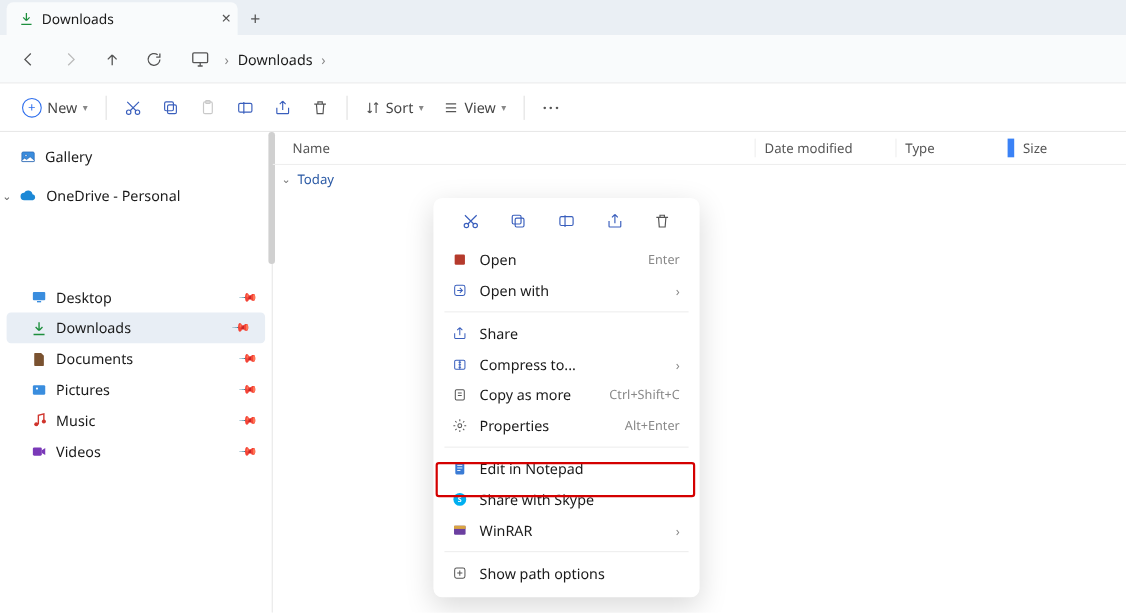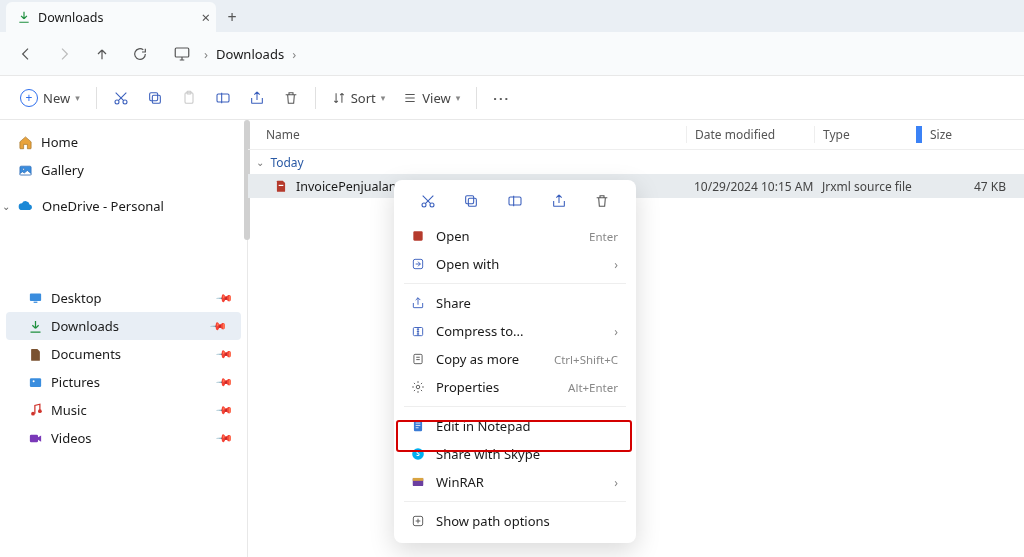--- a/index.html
+++ b/index.html
@@ -177,28 +177,20 @@
     <span>View</span>
     <span class="chev">▾</span>
   </div>
   <div class="tb-sep"></div>
   <div class="tb-btn" style="letter-spacing:2px; font-weight:bold; color:#555;">···</div>
 </div>
 
 <div class="main">
   <div class="sidebar">
     <div class="side-resize"></div>
-    <div class="side-item l1">
-      <span class="ic">
-          <svg width="15" height="15" viewBox="0 0 24 24" fill="#e8a33d" stroke="#9c6a1e" stroke-width="1">
-            <path d="M3 11l9-8 9 8v10a1 1 0 01-1 1h-5v-7h-6v7H4a1 1 0 01-1-1V11z"></path>
-          </svg>
-        </span>
-      <span>Home</span>
-    </div>
     <div class="side-item l1">
       <span class="ic">
           <svg width="15" height="15" viewBox="0 0 24 24" fill="#3a8dde" stroke="#2563b0" stroke-width="1">
             <rect x="3" y="5" width="18" height="14" rx="2"></rect>
             <circle cx="9" cy="10" r="1.6" fill="#fff"></circle>
             <path d="M21 17l-6-5-5 4-3-2-4 3v2h18z" fill="#fff"></path>
           </svg>
         </span>
       <span>Gallery</span>
     </div>
@@ -282,34 +274,20 @@
     <div class="columns">
       <div class="col-name">Name</div>
       <div class="col-date">Date modified</div>
       <div class="col-type">Type</div>
       <div class="col-size">Size</div>
     </div>
     <div class="group-hdr">
       <span class="gch">⌄</span>
       <span>Today</span>
     </div>
-    <div class="row sel">
-      <div class="rc-name">
-        <span>
-            <svg width="14" height="14" viewBox="0 0 24 24" fill="#b53a2c">
-              <path d="M6 3h9l4 4v14a1 1 0 01-1 1H6a1 1 0 01-1-1V4a1 1 0 011-1z"></path>
-              <rect x="8" y="10" width="8" height="2" fill="#fff"></rect>
-            </svg>
-          </span>
-        <span>InvoicePenjualan</span>
-      </div>
-      <div class="rc-date">10/29/2024 10:15 AM</div>
-      <div class="rc-type">Jrxml source file</div>
-      <div class="rc-size">47 KB</div>
-    </div>
   </div>
 </div>
 
 <div class="ctx-menu">
   <div class="ctx-iconrow">
     <span>
         <svg width="16" height="16" viewBox="0 0 24 24" stroke="#3a5fbd" stroke-width="1.6" fill="none">
           <circle cx="6" cy="18" r="3"></circle>
           <circle cx="18" cy="18" r="3"></circle>
           <path d="M20 4L8 16M4 4l12 12"></path>

